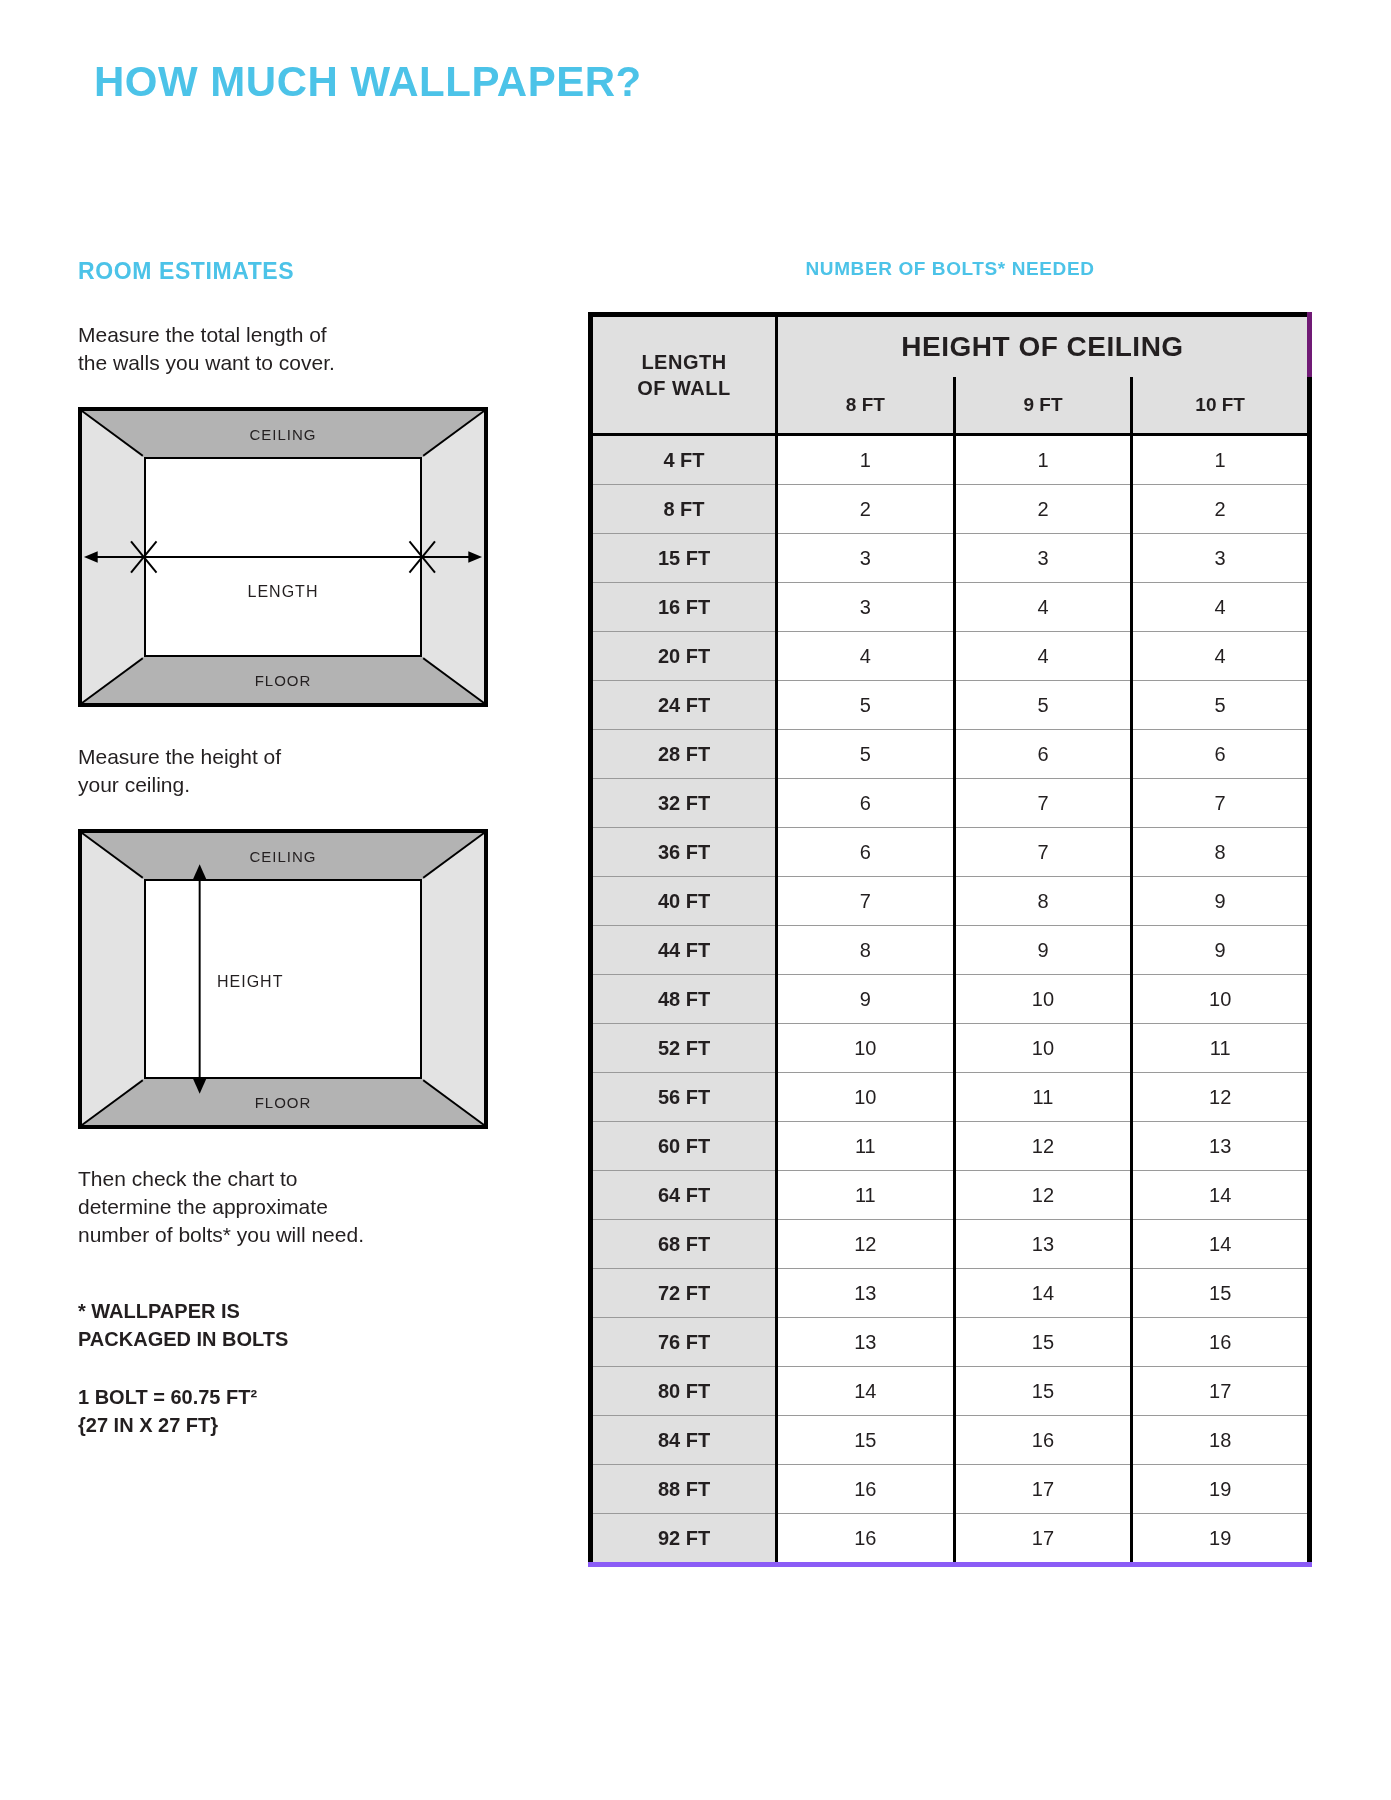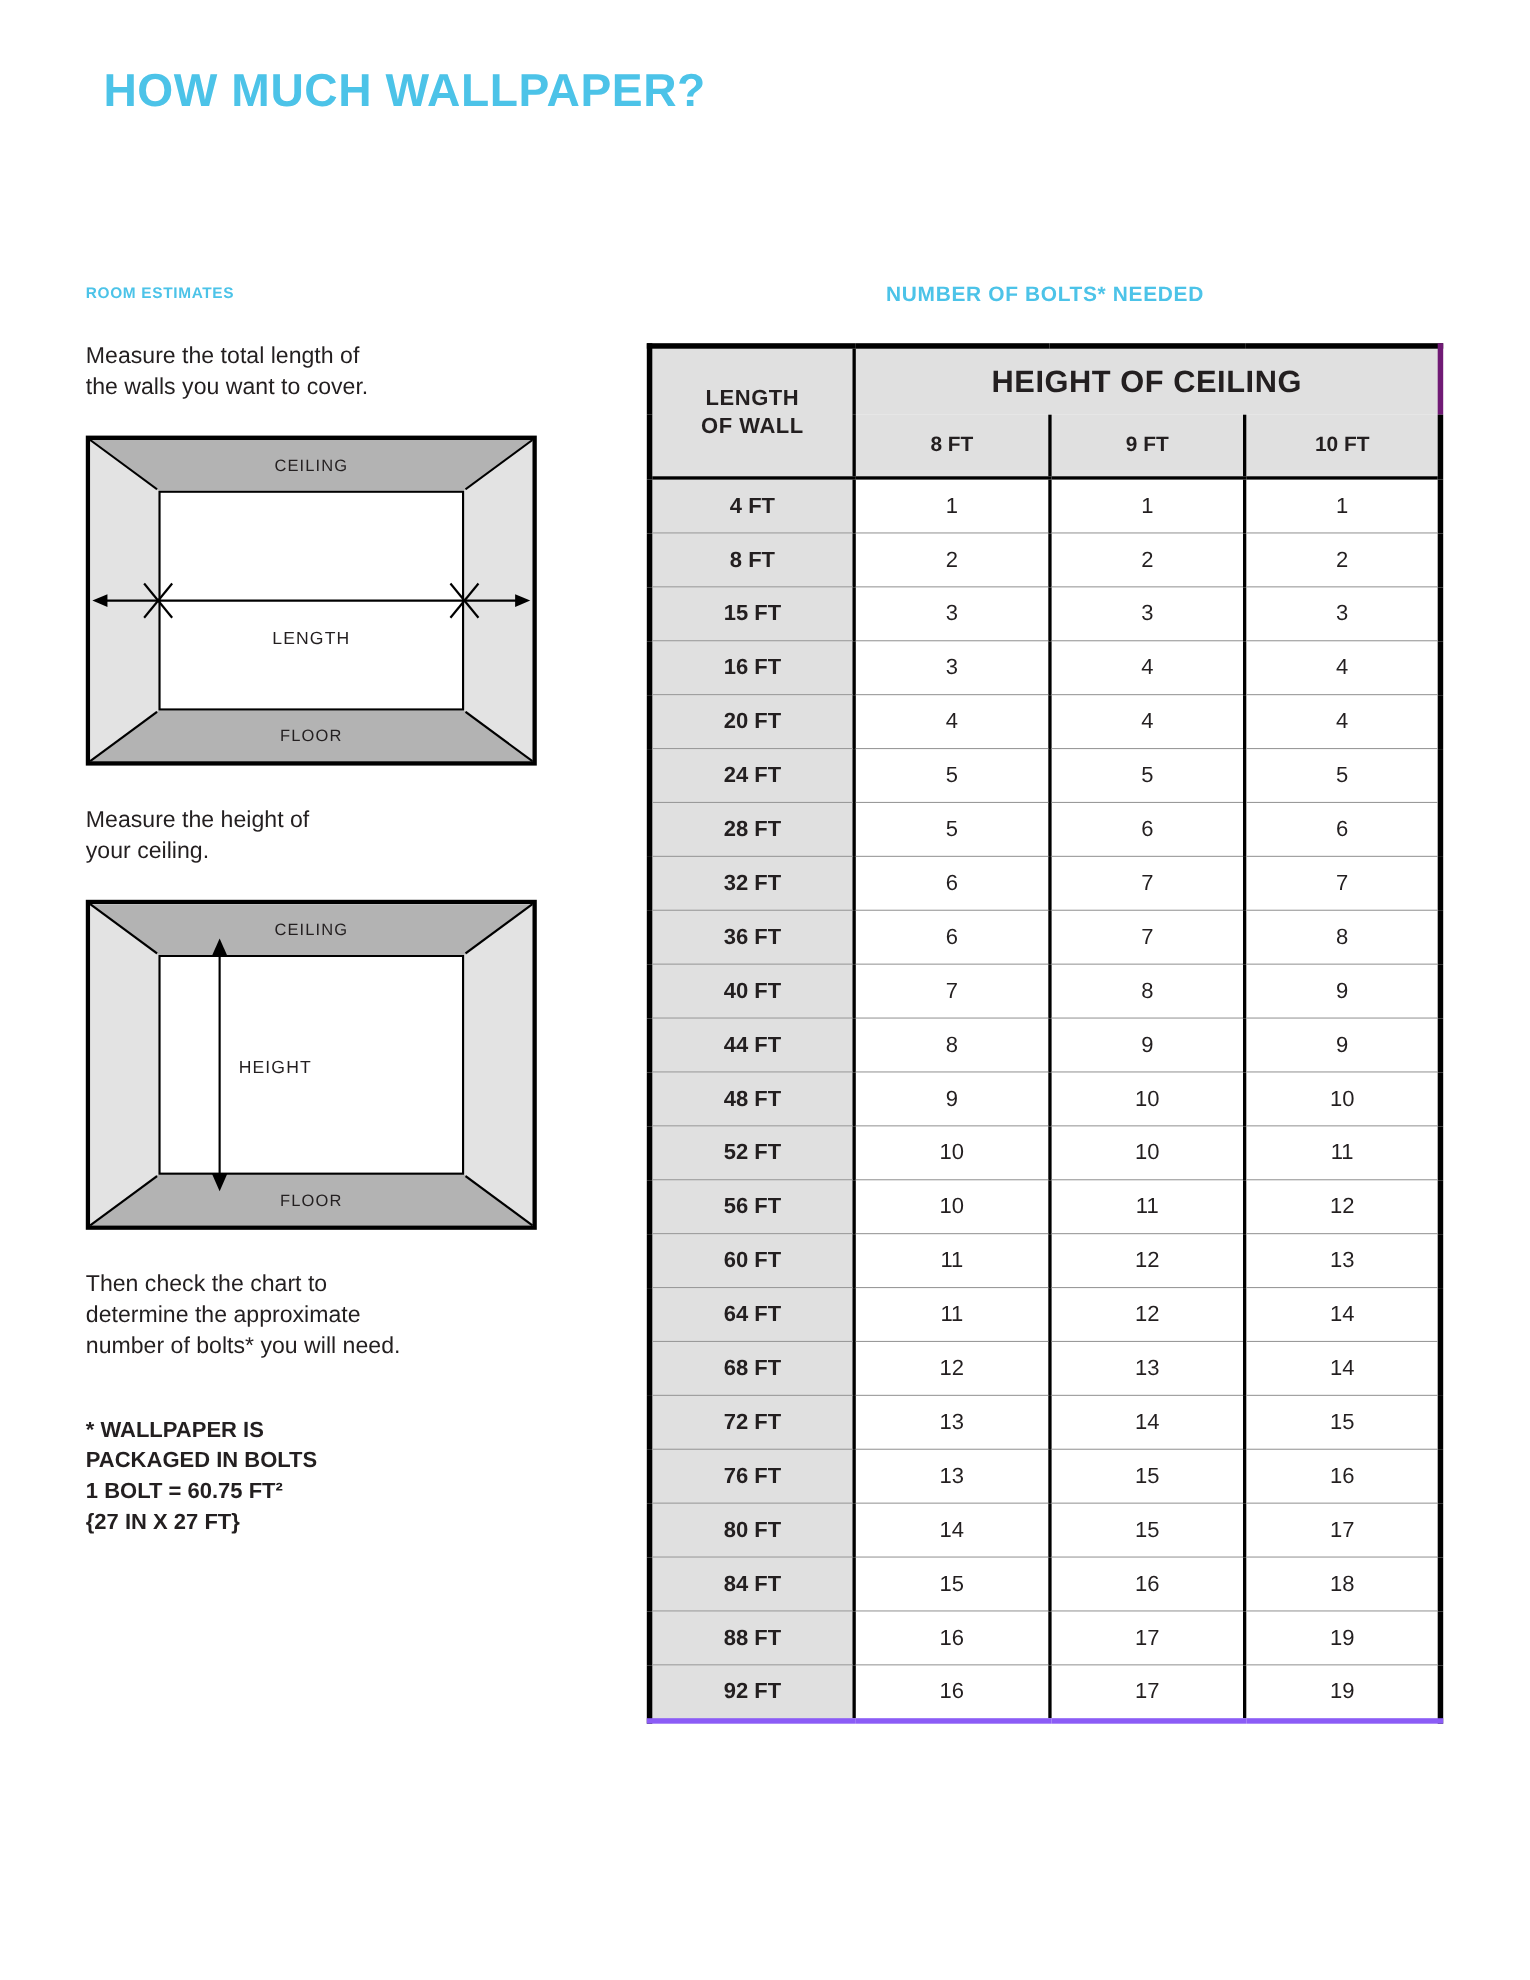--- a/index.html
+++ b/index.html
@@ -30,21 +30,21 @@
     color: #4cc3e8;
   }
   
   .left-col {
     position: absolute;
     left: 78px;
     top: 258px;
     width: 420px;
   }
   .section-head {
-    font-size: 14px;
+    font-size: 23px;
     font-weight: bold;
     color: #4cc3e8;
     letter-spacing: 0.6px;
   }
   .para {
     font-size: 21px;
     line-height: 28px;
     color: #231f20;
     margin-top: 36px;
     white-space: pre-line;
@@ -129,20 +129,21 @@
     font-size: 20px;
     font-weight: bold;
     line-height: 28px;
     margin-top: 48px;
     white-space: pre-line;
   }
   .note-bold2 {
     font-size: 20px;
     font-weight: bold;
     line-height: 28px;
+    margin-top: 30px;
     white-space: pre-line;
   }
   
   .table-wrap {
     position: absolute;
     left: 588px;
     top: 258px;
     width: 724px;
   }
   .table-title {

